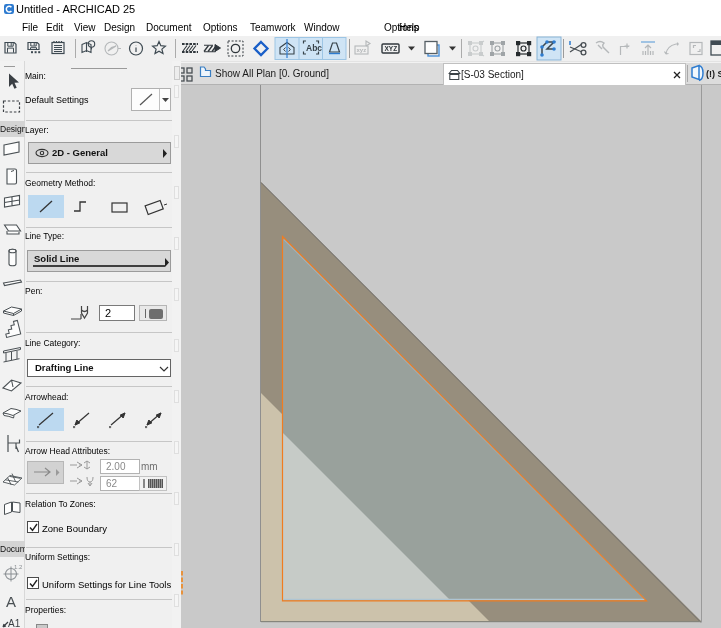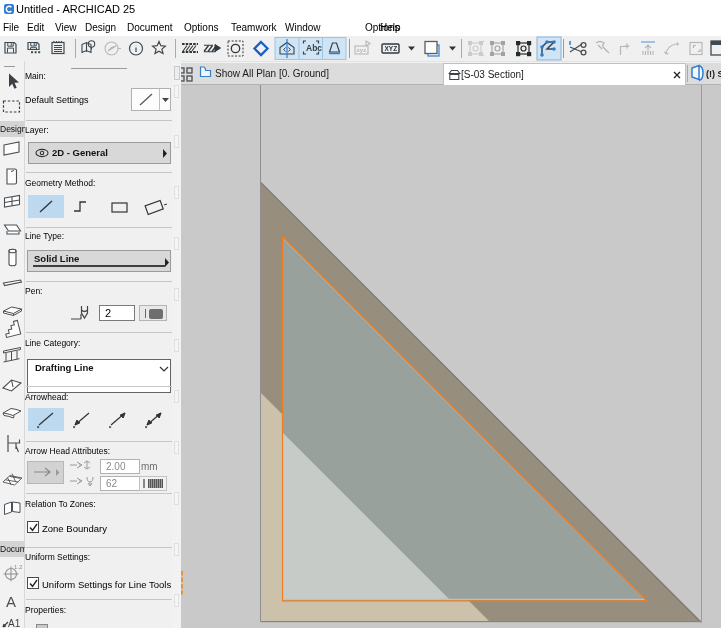--- a/index.html
+++ b/index.html
@@ -4,21 +4,21 @@
 <style>
   * { margin:0; padding:0; box-sizing:border-box; }
   html,body { width:721px; height:628px; overflow:hidden; }
   body { font-family:"Liberation Sans", sans-serif; position:relative; background:#f0f0f0; }
   .abs { position:absolute; }
   
   #titlebar { left:0; top:0; width:721px; height:18px; background:#ffffff; }
   #titletext { left:16px; top:3px; font-size:11px; color:#000; }
   
   #menubar { left:0; top:18px; width:721px; height:18px; background:#ffffff; }
-  #menubar span { position:absolute; top:4px; font-size:10px; color:#000; }
+  #menubar span { position:absolute; top:4px; font-size:10px; color:#000;margin-left:19px; }
   
   #toolbar { left:0; top:36px; width:721px; height:26px; background:#f0f0f0; border-bottom:1px solid #e3e3e3; }
   
   #tabbar { left:0; top:62px; width:721px; height:23px; background:linear-gradient(#f2f2f2 0 1px, #dcdcdc 1px); border-bottom:1px solid #b2b2b2; }
   #tab1text { left:215px; top:6px; font-size:10px; color:#1a1a1a; position:absolute; }
   #tabactive { position:absolute; left:443px; top:1px; width:243px; height:22px; background:#ffffff; border:1px solid #c0c0c0; border-bottom:none; }
   #tab2text { left:17px; top:5px; font-size:10px; color:#1a1a1a; position:absolute; }
   #tab3text { left:706px; top:7px; font-size:9px; font-weight:bold; color:#1a1a1a; position:absolute; white-space:nowrap; }
   
   #toolbox { left:0; top:61px; width:25px; height:567px; background:#f2f2f2; border-right:1px solid #d8d8d8; }
@@ -357,21 +357,21 @@
     </svg>
   <div class="abs" style="left:74px; top:244px; width:36px; height:16px; background:#fff; border:1px solid #7a7a7a;">
     <span class="abs" style="left:5px; top:1px; font-size:11px; color:#000;">2</span>
   </div>
   <div class="abs" style="left:114px; top:244px; width:28px; height:16px; background:#e8e8e8; border:1px solid #b5b5b5;">
     <div class="abs" style="left:5px; top:3px; width:1px; height:9px; background:#666;"></div>
     <div class="abs" style="left:9px; top:2.5px; width:14px; height:10px; background:#6e6e6e; border-radius:2px;"></div>
   </div>
   <div class="sep" style="top:271px;"></div>
   <div class="lbl" style="top:277px;">Line Category:</div>
-  <div class="abs" style="left:2px; top:298px; width:144px; height:34px; background:#fff; border:1px solid #646464;">
+  <div class="abs" style="left:2px; top:298px; width:144px; height:18px; background:#fff; border:1px solid #646464;">
     <span class="abs ctext" style="left:7px; top:2px;">Drafting Line</span>
     <svg class="abs" style="left:131px; top:6px;" width="10" height="7">
         <path d="M1 1 l4 4 l4 -4" fill="none" stroke="#333" stroke-width="1.2"></path>
       </svg>
   </div>
   <div class="sep" style="top:325px;"></div>
   <div class="lbl" style="top:331px;">Arrowhead:</div>
   <div class="abs" style="left:3px; top:347px; width:36px; height:23px; background:#bcd9f0;"></div>
   <svg class="abs" style="left:3px; top:347px;" width="167" height="23">
     <g stroke="#333" fill="#333">

